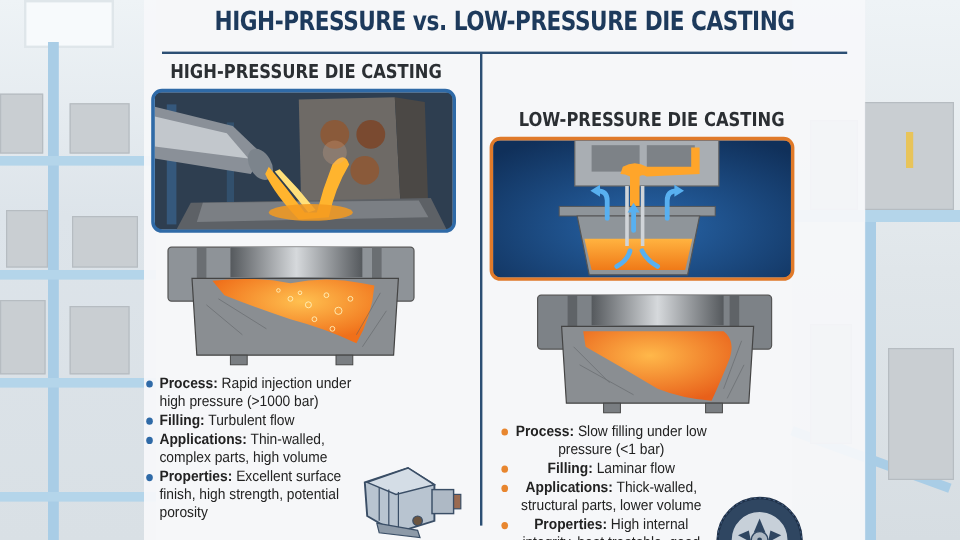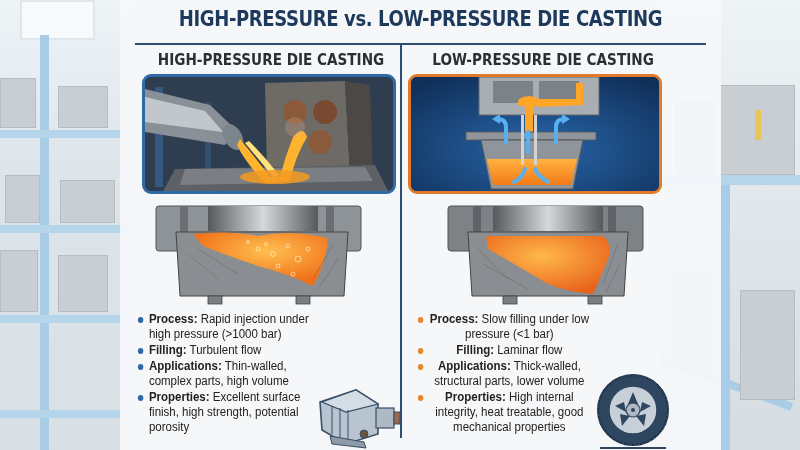--- a/index.html
+++ b/index.html
@@ -28,22 +28,22 @@
     position: absolute; left: 0; right: 0; top: 6px; text-align: center;
     font-family: "DejaVu Sans", sans-serif; font-weight: bold;
     font-size: 22px; color: #1d3a5c; letter-spacing: -0.5px;
     transform: scaleX(0.82); transform-origin: center;
     white-space: nowrap;
   }
   .title-rule { position: absolute; left: 15px; right: 15px; top: 43px; height: 2px; background: #2c4f74; }
   .divider { position: absolute; left: 280px; top: 44px; bottom: 12px; width: 2px; background: #2c4f74; }
 
   .col { position: absolute; top: 44px; width: 270px; }
-  .col.left { left: 16px; }
-  .col.right { left: 288px; }
+  .col.left { left: 0; }
+  .col.right { left: 288px; margin-top: 40px; }
   .col-title {
     text-align: center; font-family: "DejaVu Sans", sans-serif; font-weight: bold;
     font-size: 16px; color: #2b2f33; margin-top: 6px; height: 22px;
     transform: scaleX(0.85); white-space: nowrap;
   }
   .photo {
     position: absolute; top: 30px; width: 254px; height: 120px; border-radius: 9px;
     overflow: hidden;
   }
   .col.left .photo { left: 6px; border: 3px solid #2f6aa7; background: linear-gradient(160deg,#27384a 0%,#3d4b59 40%,#525a62 100%); }

